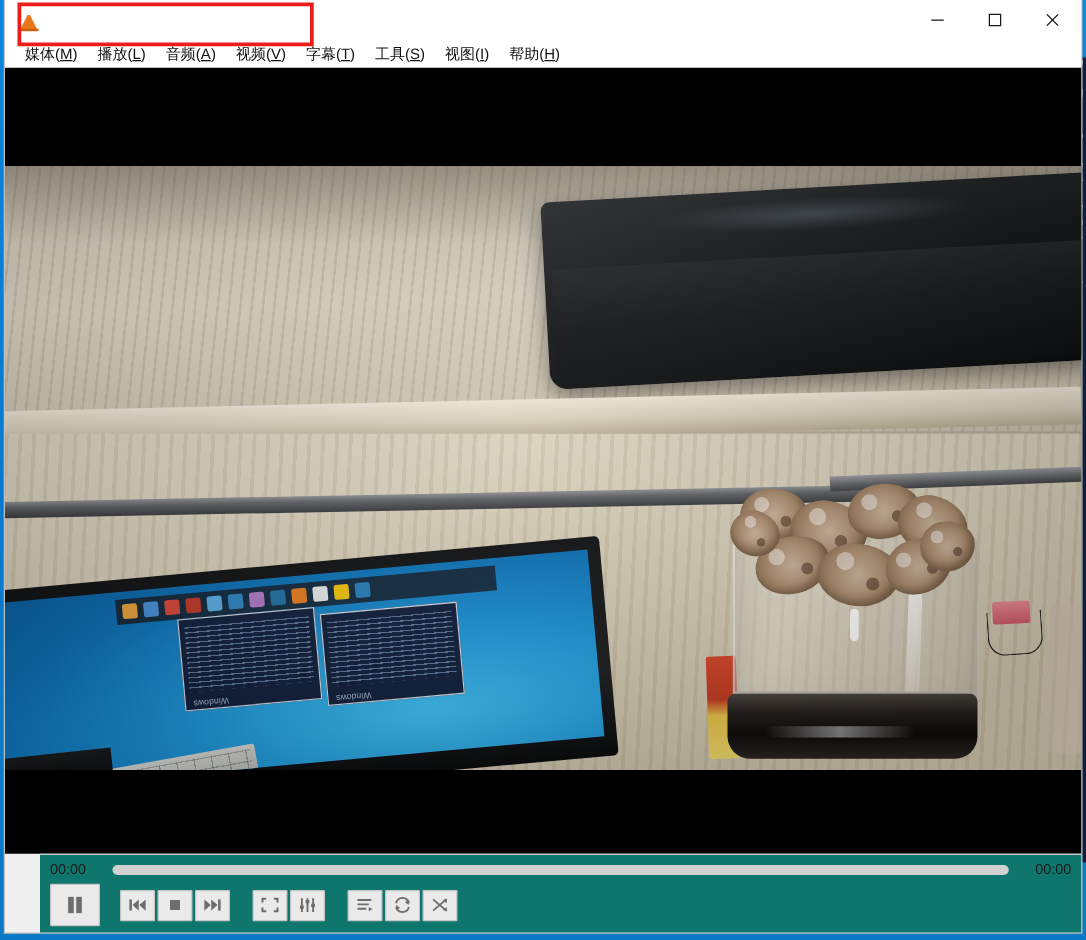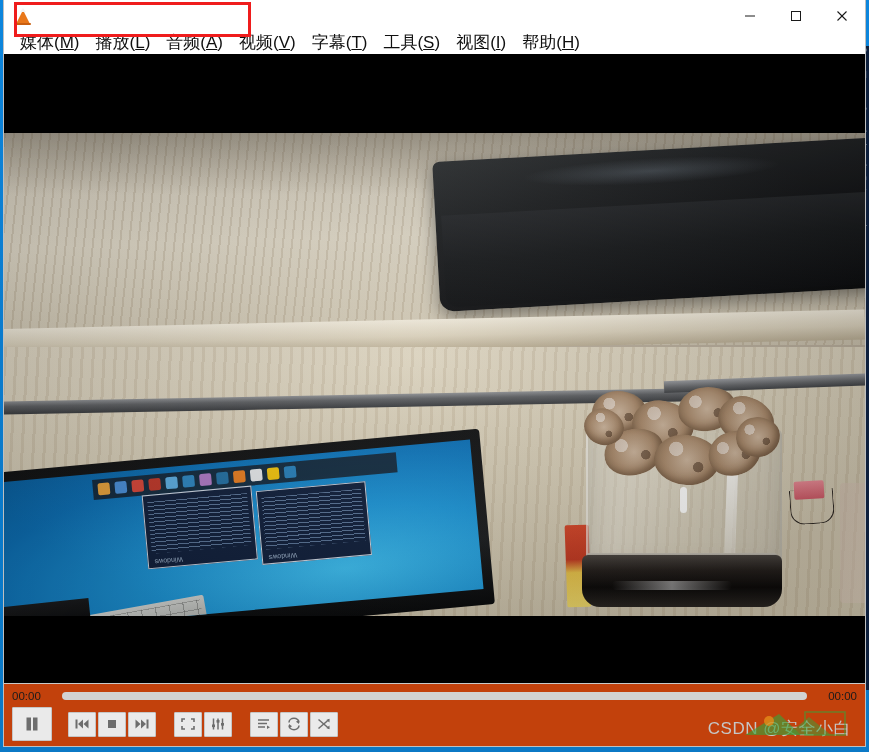--- a/index.html
+++ b/index.html
@@ -135,21 +135,21 @@
     height: 22px;
     min-height: 22px;
     background: #ffffff;
     display: flex;
     align-items: center;
     padding-left: 8px;
     position: relative;
     z-index: 5;
   }
   .menu-item {
-    font-size: 17px;
+    font-size: 12px;
     color: #101010;
     padding: 0 8px;
     white-space: nowrap;
     line-height: 22px;
     cursor: default;
   }
   .menu-item .mnemonic {
     text-decoration: underline;
   }
 
@@ -429,25 +429,26 @@
   
   .photo-grade {
     position: absolute; inset: 0;
     background:
       radial-gradient(ellipse at 48% 46%, rgba(255,255,255,0.05), rgba(0,0,0,0.16) 78%);
     pointer-events: none;
   }
 
   
   .control-panel {
-    background: #c2410c;
+    background: #0f766e;
     border-top: 1px solid #c9c9c9;
     height: 62px;
     min-height: 62px;
     position: relative;
+    margin-left: 28px;
   }
   .seek-row {
     display: flex;
     align-items: center;
     height: 22px;
     padding: 2px 8px 0 8px;
     box-sizing: border-box;
   }
   .time-label {
     font-size: 11.5px;
@@ -757,24 +758,15 @@
         <svg width="16" height="14" viewBox="0 0 16 14">
           <line x1="2.5" y1="2.5" x2="13" y2="11.5" stroke="#6d6d6d" stroke-width="1.5"></line>
           <line x1="13" y1="2.5" x2="2.5" y2="11.5" stroke="#6d6d6d" stroke-width="1.5"></line>
           <polygon points="13.5,1.8 13.5,5.5 10.3,3" fill="#6d6d6d"></polygon>
           <polygon points="13.5,12.2 13.5,8.5 10.3,11" fill="#6d6d6d"></polygon>
         </svg>
       </button>
 
     </div>
 
-    <div class="watermark">
-      <span>CSDN @安全小白</span>
-      <svg class="wm-green" viewBox="0 0 112 30">
-        <polygon points="6,27 40,6 62,27" fill="#3aa23a" opacity="0.75"></polygon>
-        <polygon points="48,27 70,9 92,27" fill="#3aa23a" opacity="0.6"></polygon>
-        <rect x="66" y="4" width="40" height="23" fill="none" stroke="#3aa23a" stroke-width="1.6" opacity="0.7"></rect>
-        <circle cx="30" cy="13" r="5" fill="#e8941a" opacity="0.85"></circle>
-      </svg>
-    </div>
 
   </div>
 </div>
 
 </body></html>

